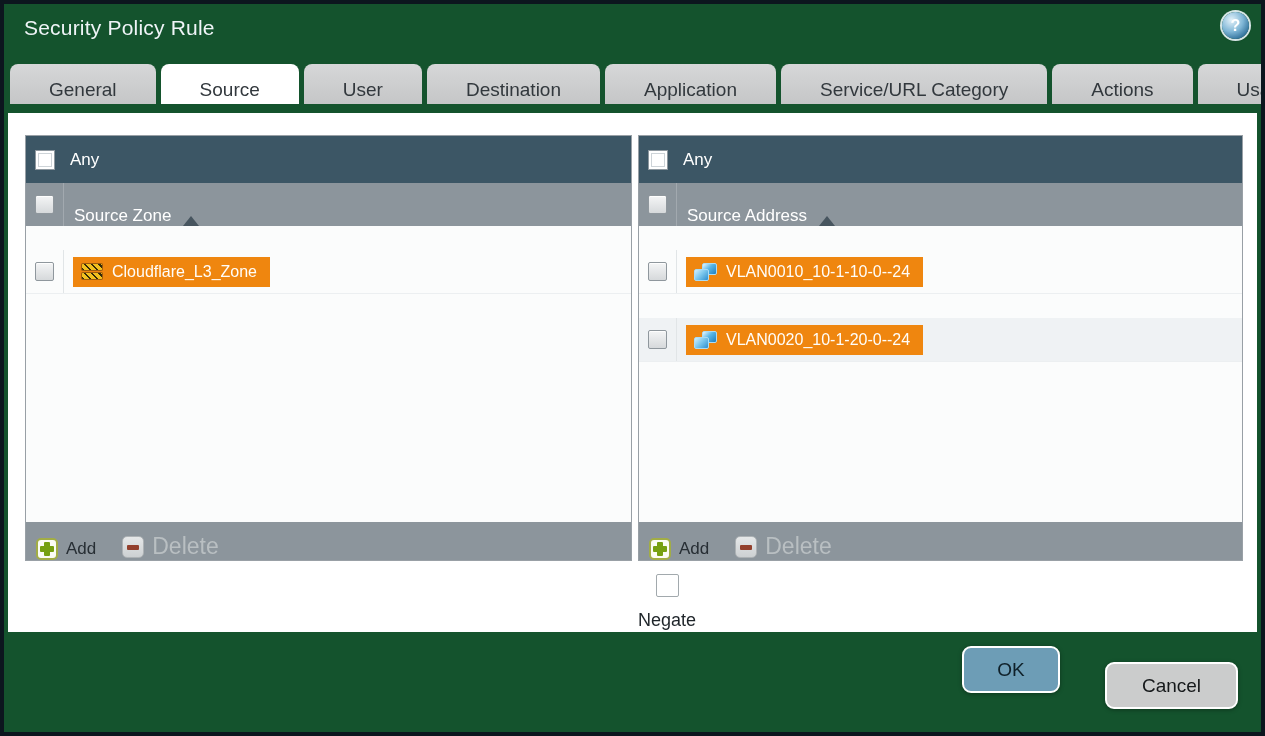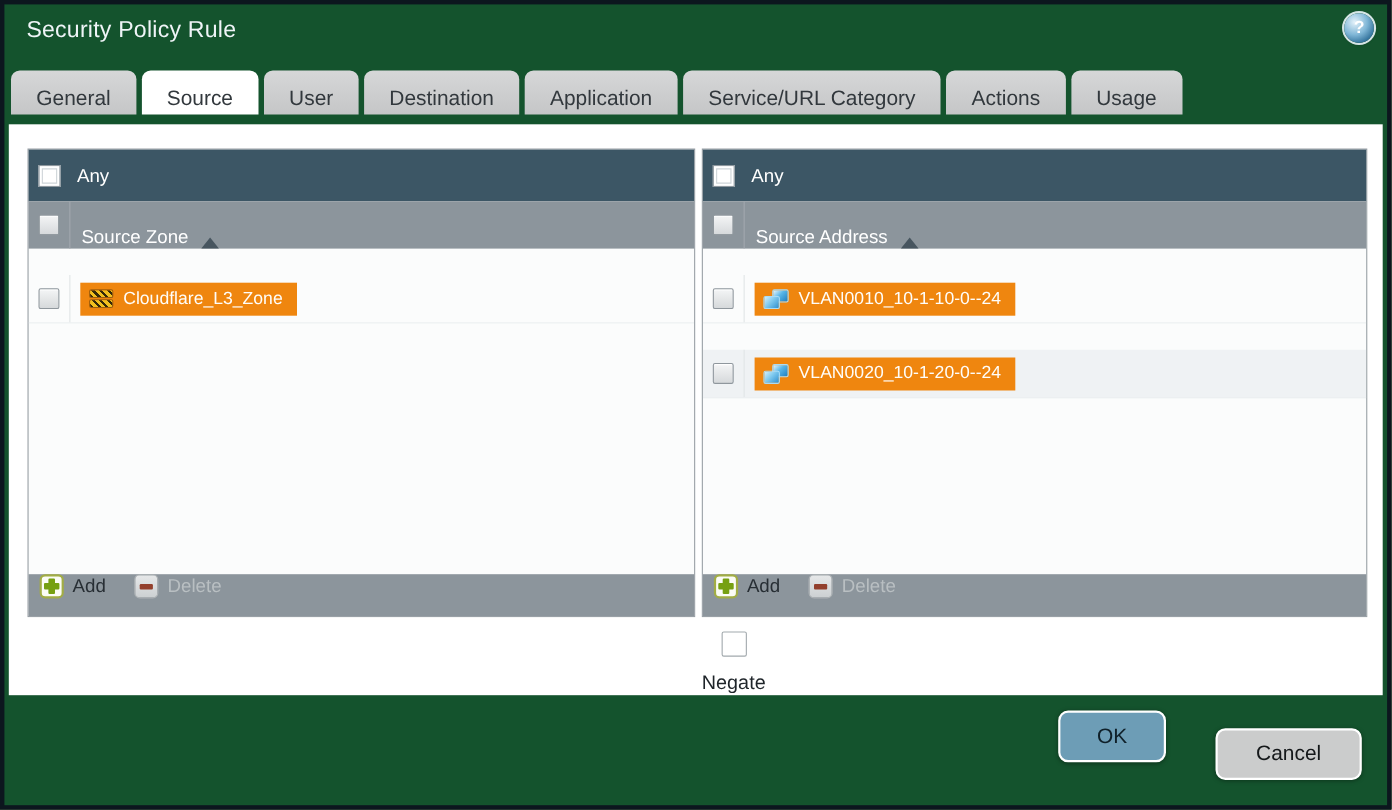--- a/index.html
+++ b/index.html
@@ -13,21 +13,21 @@
   .help-icon{
     position:absolute;left:1218px;top:8px;width:27px;height:27px;border-radius:50%;
     background:radial-gradient(circle at 35% 30%, #e4f2fa, #7fb6d6 45%, #2f6f99 78%, #275f85);
     box-shadow:0 0 0 2px rgba(236,246,251,.9), 0 1px 3px rgba(0,0,0,.35);
     display:flex;align-items:center;justify-content:center;
     color:#fff;font-size:16px;font-weight:bold;cursor:pointer;
   }
   
   .tabbar{position:absolute;left:6px;top:60px;display:flex;gap:5px;align-items:flex-end;}
   .tab{
-    height:40px;line-height:51px;padding:0 23px;font-size:19px;color:#32383d;
+    height:40px;line-height:51px;padding:0 39px;font-size:19px;color:#32383d;
     background:linear-gradient(#d6d7d8,#c5c6c7);
     border-radius:8px 8px 0 0;cursor:pointer;white-space:nowrap;
   }
   .tab.active{background:#ffffff;}
   
   .content{position:absolute;left:4px;top:109px;width:1249px;height:519px;background:#ffffff;}
   .panel{
     position:absolute;top:22px;height:426px;border:1px solid #99a0a6;background:#fbfcfc;
     display:flex;flex-direction:column;
   }
@@ -71,29 +71,29 @@
   .icon-zone::before{top:1px;}
   .icon-zone::after{bottom:1px;}
   
   .icon-network{position:relative;width:23px;height:18px;flex:0 0 auto;}
   .icon-network::before,.icon-network::after{
     content:"";position:absolute;width:13px;height:10px;border-radius:2px;
     border:1px solid #aadcf5;
   }
   .icon-network::before{right:0;top:0;background:linear-gradient(135deg,#eaf7fe,#58b6e8 45%,#1f7fc0);}
   .icon-network::after{left:0;bottom:0;background:linear-gradient(135deg,#d3effc,#7ec9ee 45%,#2e8fd0);}
-  .panel-footer{height:38px;background:#8c959c;display:flex;align-items:flex-start;gap:26px;padding-left:10px;flex:0 0 auto;}
+  .panel-footer{height:38px;background:#8c959c;display:flex;align-items:flex-end;gap:26px;padding-left:10px;flex:0 0 auto;}
   .action{display:flex;align-items:center;gap:8px;cursor:pointer;}
   .icon-add{position:relative;width:22px;height:22px;border-radius:5px;background:#fbfcf5;border:2px solid #a2ad45;flex:0 0 auto;}
   .icon-add::before{content:"";position:absolute;left:6px;top:2px;width:6px;height:14px;background:#76a011;border-radius:1px;}
   .icon-add::after{content:"";position:absolute;left:2px;top:6px;width:14px;height:6px;background:#76a011;border-radius:1px;}
   .icon-minus{position:relative;width:22px;height:22px;border-radius:5px;background:linear-gradient(#e6e8e9,#ccd0d2);border:1px solid #adb2b5;flex:0 0 auto;}
   .icon-minus::before{content:"";position:absolute;left:4px;top:8px;width:12px;height:5px;background:#93402d;border-radius:1px;}
   .add-label{color:#272e34;font-size:17px;}
-  .delete-label{color:#b9bfc2;font-size:17px;}
+  .delete-label{color:#b9bfc2;font-size:23px;}
   
   .negate-row{position:absolute;left:630px;top:461px;display:flex;align-items:center;gap:13px;flex-direction:column;}
   .negate-checkbox{width:23px;height:23px;background:#fff;border:1px solid #a2a9ad;border-radius:2px;cursor:pointer;}
   .negate-label{font-size:18px;color:#1e2429;}
   
   .btn{
     position:absolute;height:47px;border:2px solid #ffffff;border-radius:9px;font-size:19px;
     display:flex;align-items:center;justify-content:center;cursor:pointer;
     box-shadow:0 1px 4px rgba(0,0,0,.35);
   }

